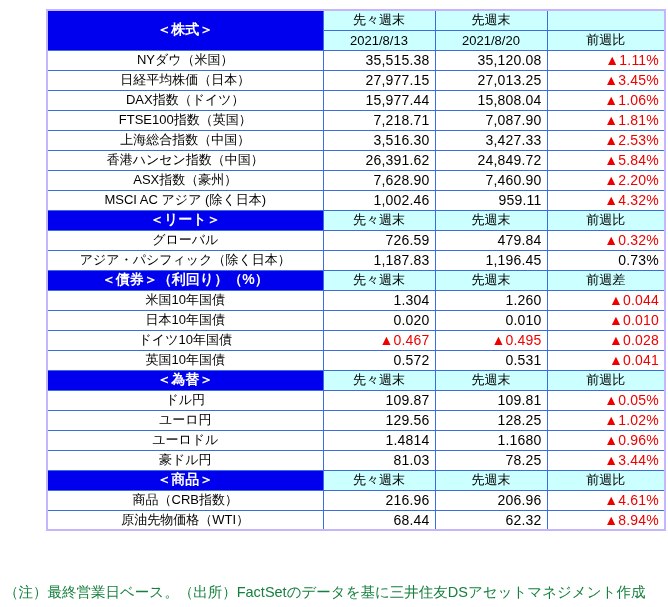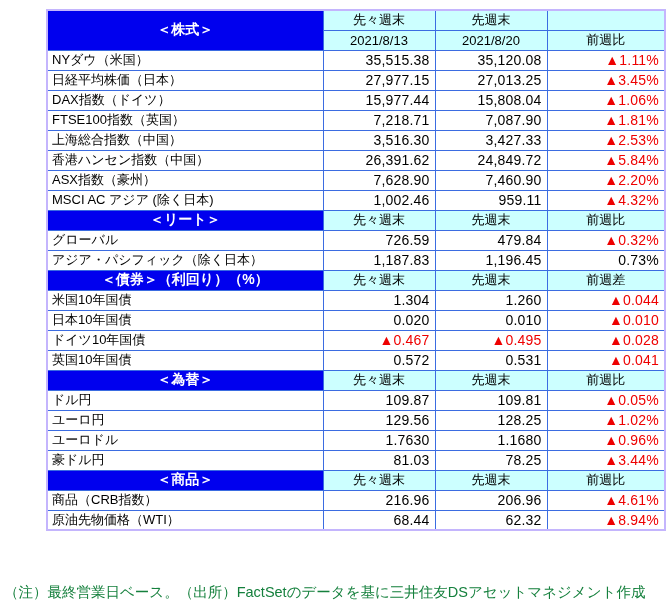--- a/index.html
+++ b/index.html
@@ -33,20 +33,21 @@
     font-size: 14px;
   }
   td.sub {
     background: #ccffff;
     text-align: center;
     font-size: 13px;
     color: #000000;
     margin-top: 31px;
   }
   td.lbl {
+    text-align: center;
     font-size: 13px;
     padding: 0 4px;
     background: #ffffff;
   }
   td.num {
     text-align: right;
     font-size: 14px;
     padding: 0 5px;
     background: #ffffff;
     letter-spacing: 0.2px;
@@ -192,21 +193,21 @@
         <td class="num neg">▲0.05%</td>
       </tr>
       <tr>
         <td class="lbl">ユーロ円</td>
         <td class="num">129.56</td>
         <td class="num">128.25</td>
         <td class="num neg">▲1.02%</td>
       </tr>
       <tr>
         <td class="lbl">ユーロドル</td>
-        <td class="num">1.7630</td>
+        <td class="num">1.4814</td>
         <td class="num">1.1680</td>
         <td class="num neg">▲0.96%</td>
       </tr>
       <tr>
         <td class="lbl">豪ドル円</td>
         <td class="num">81.03</td>
         <td class="num">78.25</td>
         <td class="num neg">▲3.44%</td>
       </tr>
       <tr>

